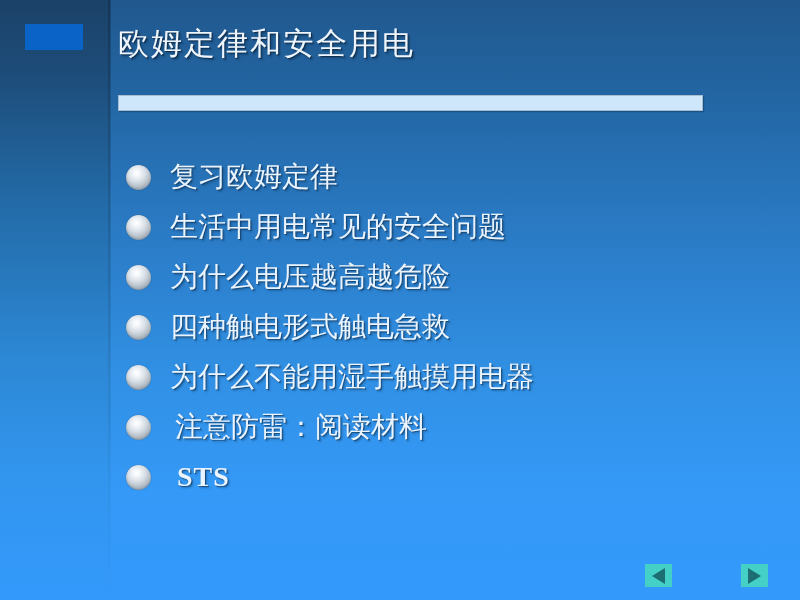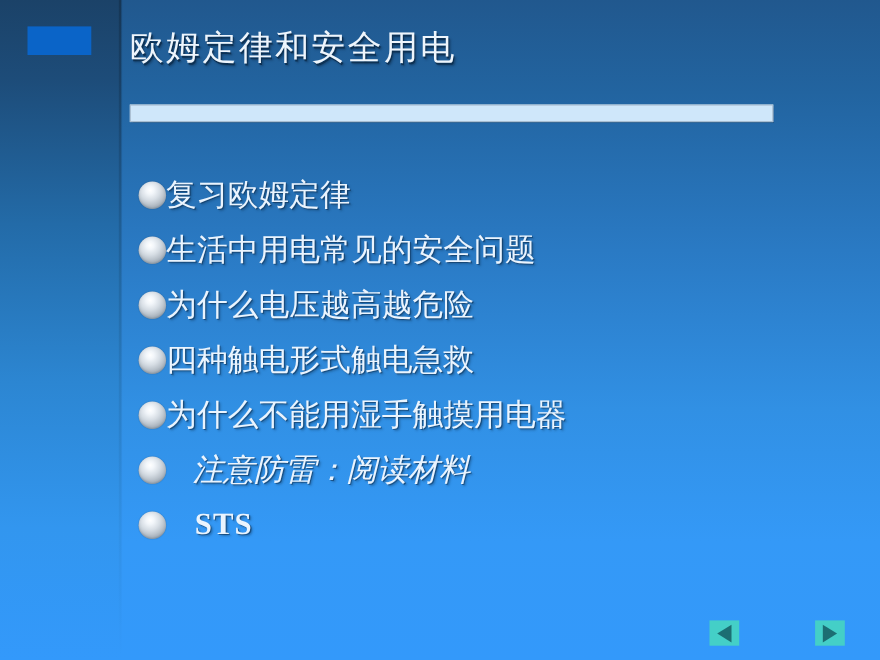--- a/index.html
+++ b/index.html
@@ -110,37 +110,37 @@
         #ffffff 0%,
         #f2f6fa 16%,
         #d6dde4 40%,
         #b3bcc5 64%,
         #9aa5b0 84%,
         #8b97a3 100%);
     box-shadow: 0 0 1px rgba(20,50,80,0.55),
                 inset 0 -1px 2px rgba(70,90,110,0.35);
   }
   .bullet-text {
+    margin-left: 19px;
     font-size: 28px;
     line-height: 32px;
     color: #eaf4fe;
     white-space: nowrap;
     text-shadow: 1px 1px 0 rgba(12,45,78,0.55),
                  2px 2px 2px rgba(10,38,66,0.35);
   }
   .bullet-text.serif-bold {
     font-family: "Liberation Serif", "DejaVu Serif", serif;
     font-weight: bold;
     margin-left: 26px;
     letter-spacing: 1px;
     text-align: right;
   }
   .bullet-text.indent {
     margin-left: 24px;
-    font-style: italic;
   }
 
   
   .nav-button {
     position: absolute;
     width: 27px;
     height: 23px;
     background: #44cfc7;
     display: flex;
     align-items: center;

